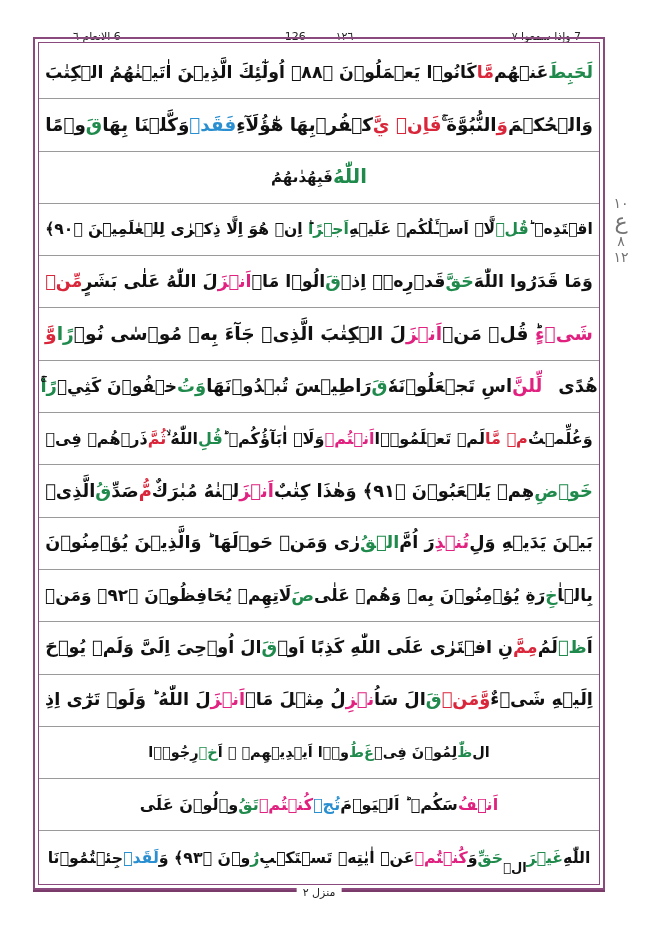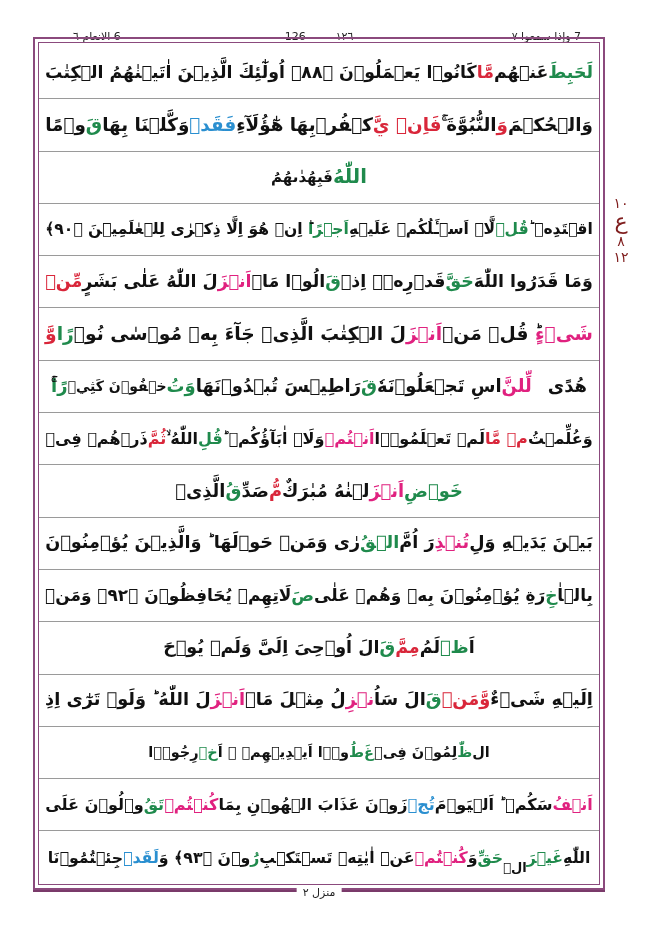--- a/index.html
+++ b/index.html
@@ -10,21 +10,21 @@
   .frame-outer { position:absolute; left:33px; top:37px; width:572px; height:853px; border:2px solid #8b4a7d; box-sizing:border-box; }
   .frame-inner { position:absolute; left:38px; top:42px; width:562px; height:843px; border:1.5px solid #8b4a7d; box-sizing:border-box; background:#fff; }
   .lines { position:absolute; left:0; top:4px; right:0; }
   .line { height:52.3px; border-bottom:1px solid #9a9a9a; box-sizing:border-box; display:flex; align-items:center; justify-content:center; direction:rtl; overflow:hidden; padding:0 6px; }
   .line:last-child { border-bottom:none; }
   .line span.seg { font-family:"DejaVu Sans", sans-serif; font-size:27px; font-weight:bold; color:#111; white-space:nowrap; line-height:1; letter-spacing:0px; }
   .c-green { color:#1f8a4c !important; }
   .c-red { color:#d9263a !important; }
   .c-pink { color:#e0217f !important; }
   .c-blue { color:#2a8fd0 !important;text-align:center; }
-  .margin-note { position:absolute; left:608px; top:195px; width:26px; font-size:14px; line-height:16px; color:#7f1d1d; text-align:center; direction:rtl; }
+  .margin-note { position:absolute; left:608px; top:195px; width:26px; font-size:14px; line-height:16px; color:#737373; text-align:center; direction:rtl; }
   .footer { position:absolute; left:33px; top:889px; width:572px; height:14px; }
   .footer .rule { position:absolute; top:1px; left:0; right:0; height:2px; background:#7a3a6a; }
   .footer .lbl { position:absolute; left:50%; transform:translateX(-50%); top:-3px; font-size:11px; line-height:14px; color:#222; background:#fff; padding:0 6px; direction:rtl; }
 </style>
 </head>
 <body>
 
 <div class="header">
   <div class="rule" style="left:0;right:0;"></div>
   <span class="lbl" style="right:20px;">7 وإذا سمعوا ٧</span>
@@ -86,37 +86,38 @@
         <span class="seg c-green" style="font-size: 18.69px;">رًا</span>
         <span class="seg c-red" style="font-size: 18.69px;"> وَّ</span>
       </div>
       <div class="line">
         <span class="seg" style="font-size: 17.93px; margin-left: 16px;">هُدًى </span>
         <span class="seg c-pink" style="font-size: 17.93px;">لِّلنَّ</span>
         <span class="seg" style="font-size: 17.93px;">اسِ تَجۡعَلُوۡنَهٗ </span>
         <span class="seg c-green" style="font-size: 17.93px;">قَ</span>
         <span class="seg" style="font-size: 17.93px;">رَاطِيۡسَ تُبۡدُوۡنَهَا </span>
         <span class="seg c-green" style="font-size: 17.93px;">وَتُ</span>
-        <span class="seg" style="font-size: 14px;">خۡفُوۡنَ كَثِيۡ</span>
+        <span class="seg" style="font-size: 17px;">خۡفُوۡنَ كَثِيۡ</span>
         <span class="seg c-green" style="font-size: 17.93px;">رًا</span>
         <span class="seg" style="font-size: 17.93px;"> ۚ</span>
       </div>
       <div class="line">
         <span class="seg" style="font-size: 16.05px;">وَعُلِّمۡتُ</span>
         <span class="seg c-red" style="font-size: 16.05px;">مۡ مَّا</span>
         <span class="seg" style="font-size: 16.05px;"> لَمۡ تَعۡلَمُوۡۤا </span>
         <span class="seg c-pink" style="font-size: 16.05px;">اَنۡتُمۡ</span>
         <span class="seg" style="font-size: 16.05px;"> وَلَاۤ اٰبَآؤُكُمۡ ؕ </span>
         <span class="seg c-green" style="font-size: 16.05px;">قُلِ</span>
         <span class="seg" style="font-size: 16.05px;"> اللّٰهُ ۙ </span>
         <span class="seg c-red" style="font-size: 16.05px;">ثُمَّ</span>
         <span class="seg" style="font-size: 16.05px;"> ذَرۡهُمۡ فِىۡ</span>
       </div>
       <div class="line">
         <span class="seg c-green" style="font-size: 17.84px;">خَوۡضِ</span>
+        <span class="seg" style="font-size: 17.84px;">هِمۡ يَلۡعَبُوۡنَ ﴿٩١﴾ وَهٰذَا كِتٰبٌ </span>
         <span class="seg c-pink" style="font-size: 17.84px;">اَنۡزَ</span>
         <span class="seg" style="font-size: 17.84px;">لۡنٰهُ مُبٰرَكٌ </span>
         <span class="seg c-red" style="font-size: 17.84px;">مُّ</span>
         <span class="seg" style="font-size: 17.84px;">صَدِّ</span>
         <span class="seg c-green" style="font-size: 17.84px;">قُ</span>
         <span class="seg" style="font-size: 17.84px;"> الَّذِىۡ</span>
       </div>
       <div class="line">
         <span class="seg" style="font-size: 17.66px;">بَيۡنَ يَدَيۡهِ وَلِ</span>
         <span class="seg c-pink" style="font-size: 17.66px;">تُنۡذِ</span>
@@ -129,20 +130,21 @@
         <span class="seg c-green" style="font-size: 16.93px;">خِ</span>
         <span class="seg" style="font-size: 16.93px;">رَةِ يُؤۡمِنُوۡنَ بِهٖ وَهُمۡ عَلٰى </span>
         <span class="seg c-green" style="font-size: 16.93px;">صَ</span>
         <span class="seg" style="font-size: 16.93px;">لَاتِهِمۡ يُحَافِظُوۡنَ ﴿٩٢﴾ وَمَنۡ</span>
       </div>
       <div class="line">
         <span class="seg" style="font-size: 17.55px;">اَ</span>
         <span class="seg c-green" style="font-size: 17.55px;">ظۡ</span>
         <span class="seg" style="font-size: 17.55px;">لَمُ </span>
         <span class="seg c-red" style="font-size: 17.55px;">مِمَّ</span>
+        <span class="seg" style="font-size: 17.55px;">نِ افۡتَرٰى عَلَى اللّٰهِ كَذِبًا اَوۡ </span>
         <span class="seg c-green" style="font-size: 17.55px;">قَ</span>
         <span class="seg" style="font-size: 17.55px;">الَ اُوۡحِىَ اِلَىَّ وَلَمۡ يُوۡحَ</span>
       </div>
       <div class="line">
         <span class="seg" style="font-size: 17.74px;">اِلَيۡهِ شَىۡءٌ </span>
         <span class="seg c-red" style="font-size: 17.74px;">وَّمَنۡ</span>
         <span class="seg" style="font-size: 17.74px;"> </span>
         <span class="seg c-green" style="font-size: 17.74px;">قَ</span>
         <span class="seg" style="font-size: 17.74px;">الَ سَاُ</span>
         <span class="seg c-pink" style="font-size: 17.74px;">نۡزِ</span>
@@ -157,21 +159,20 @@
         <span class="seg c-green" style="font-size: 14.49px;">غَ</span>
         <span class="seg c-green" style="font-size: 14.49px;">طُ</span>
         <span class="seg" style="font-size: 14.49px;">وۡۤا اَيۡدِيۡهِمۡ ۚ اَ</span>
         <span class="seg c-green" style="font-size: 14.49px;">خۡ</span>
         <span class="seg" style="font-size: 14.49px;">رِجُوۡۤا</span>
       </div>
       <div class="line">
         <span class="seg c-pink" style="font-size: 16.06px;">اَنۡفُ</span>
         <span class="seg" style="font-size: 16.06px;">سَكُمۡ ؕ اَلۡيَوۡمَ </span>
         <span class="seg c-blue" style="font-size: 16.06px;">تُجۡ</span>
-        <span class="seg" style="font-size: 16.06px;">زَوۡنَ عَذَابَ الۡهُوۡنِ بِمَا </span>
         <span class="seg c-pink" style="font-size: 16.06px;">كُنۡتُمۡ</span>
         <span class="seg" style="font-size: 16.06px;"> </span>
         <span class="seg c-green" style="font-size: 16.06px;">تَقُ</span>
         <span class="seg" style="font-size: 16.06px;">وۡلُوۡنَ عَلَى</span>
       </div>
       <div class="line">
         <span class="seg" style="font-size: 15.76px;">اللّٰهِ </span>
         <span class="seg c-green" style="font-size: 15.76px;">غَيۡرَ</span>
         <span class="seg" style="font-size: 13px; margin-top: 20px;"> الۡ</span>
         <span class="seg c-green" style="font-size: 15.76px;">حَقِّ</span>

